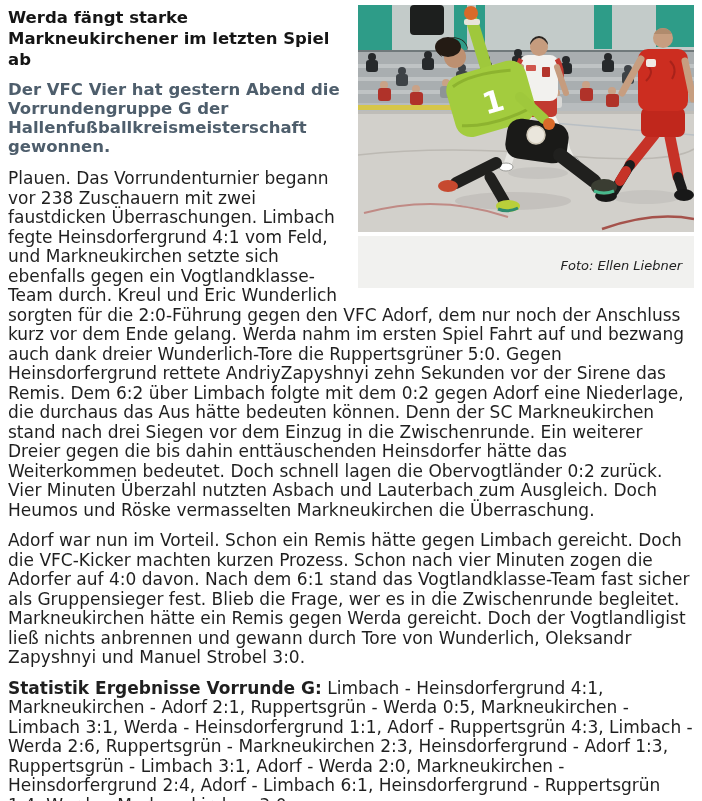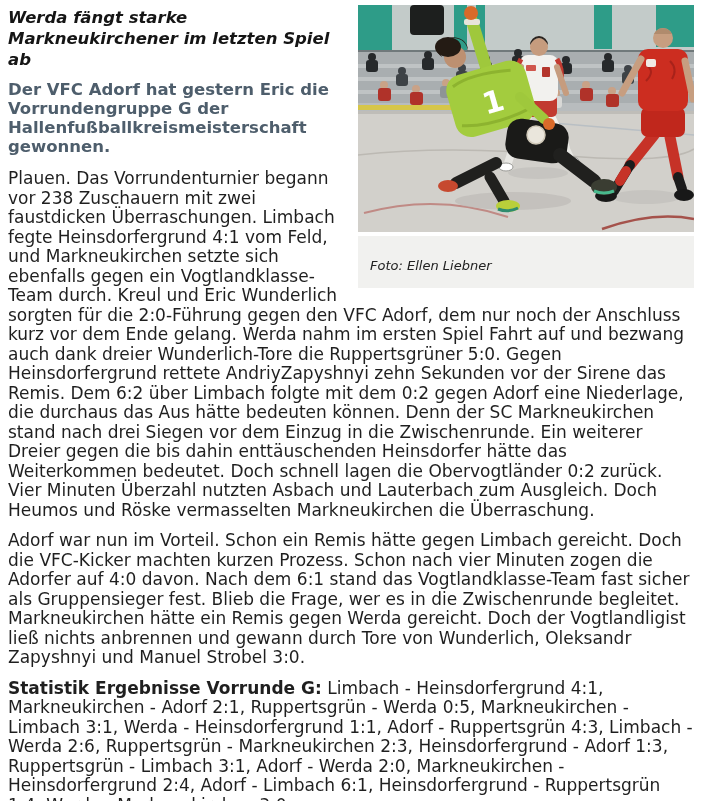--- a/index.html
+++ b/index.html
@@ -13,27 +13,26 @@
 
   
   .photo-figure { float:right; width:336px; margin:0 0 10px 12px; }
   .photo { width:336px; height:227px; display:block; line-height:0; }
   .caption-box {
     background:var(--caption-bg,#f1f1ef);
     margin-top:4px;
     padding:9px 12px 13px 12px;
   }
   .caption-text { margin:0; font-size:13px; line-height:19px; color:#222; }
-  .caption-credit { margin:11px 0 0 0; font-size:13px; line-height:19px; font-style:italic; color:#222; }
+  .caption-credit { margin:11px 0 0 0; font-size:13px; line-height:19px; font-style:italic; color:#222;text-align:right; }
 
   h1 {
     font-size:16.5px; line-height:21px; font-weight:bold;
     margin:2px 0 10px 0;
     color:var(--headline,#151515);
-    font-style:italic;
   }
   h2 {
     font-size:16.5px; line-height:19px; font-weight:bold;
     margin:0 0 13px 0;
     color:var(--subheadline,#4e5e6c);
   }
   p.body { font-size:17px; line-height:19.5px; margin:0 0 11px 0; color:var(--body-text,#1f1f1f); }
   p.body.no-gap { margin-bottom:0; }
   p.body strong { font-weight:bold;margin-top:34px; }
 </style>
@@ -194,20 +193,20 @@
           <circle cx="178" cy="130" r="9" fill="#eae6dc" stroke="#cfc8b8" stroke-width="1.5"></circle>
         </g>
       </svg>
     </div>
     <figcaption class="caption-box">
       <p class="caption-credit">Foto: Ellen Liebner</p>
     </figcaption>
   </figure>
 
   <h1>Werda fängt starke Markneukirchener im letzten Spiel ab</h1>
-  <h2>Der VFC Adorf hat gestern Eric die Vorrundengruppe G der Hallenfußballkreismeisterschaft gewonnen.</h2>
+  <h2>Der VFC Vier hat gestern Abend die Vorrundengruppe G der Hallenfußballkreismeisterschaft gewonnen.</h2>
 
   <p class="body">Plauen. Das Vorrundenturnier begann vor 238 Zuschauern mit zwei faustdicken Überraschungen. Limbach fegte Heinsdorfergrund 4:1 vom Feld, und Markneukirchen setzte sich ebenfalls gegen ein Vogtlandklasse-Team durch. Kreul und Eric Wunderlich sorgten für die 2:0-Führung gegen den VFC Adorf, dem nur noch der Anschluss kurz vor dem Ende gelang. Werda nahm im ersten Spiel Fahrt auf und bezwang auch dank dreier Wunderlich-Tore die Ruppertsgrüner 5:0. Gegen Heinsdorfergrund rettete AndriyZapyshnyi zehn Sekunden vor der Sirene das Remis. Dem 6:2 über Limbach folgte mit dem 0:2 gegen Adorf eine Niederlage, die durchaus das Aus hätte bedeuten können. Denn der SC Markneukirchen stand nach drei Siegen vor dem Einzug in die Zwischenrunde. Ein weiterer Dreier gegen die bis dahin enttäuschenden Heinsdorfer hätte das Weiterkommen bedeutet. Doch schnell lagen die Obervogtländer 0:2 zurück. Vier Minuten Überzahl nutzten Asbach und Lauterbach zum Ausgleich. Doch Heumos und Röske vermasselten Markneukirchen die Überraschung.</p>
   <p class="body">Adorf war nun im Vorteil. Schon ein Remis hätte gegen Limbach gereicht. Doch die VFC-Kicker machten kurzen Prozess. Schon nach vier Minuten zogen die Adorfer auf 4:0 davon. Nach dem 6:1 stand das Vogtlandklasse-Team fast sicher als Gruppensieger fest. Blieb die Frage, wer es in die Zwischenrunde begleitet. Markneukirchen hätte ein Remis gegen Werda gereicht. Doch der Vogtlandligist ließ nichts anbrennen und gewann durch Tore von Wunderlich, Oleksandr Zapyshnyi und Manuel Strobel 3:0.</p>
 
   <p class="body no-gap"><strong>Statistik Ergebnisse Vorrunde G:</strong> <span>Limbach - Heinsdorfergrund 4:1, Markneukirchen - Adorf 2:1, Ruppertsgrün - Werda 0:5, Markneukirchen - Limbach 3:1, Werda - Heinsdorfergrund 1:1, Adorf - Ruppertsgrün 4:3, Limbach - Werda 2:6, Ruppertsgrün - Markneukirchen 2:3, Heinsdorfergrund - Adorf 1:3, Ruppertsgrün - Limbach 3:1, Adorf - Werda 2:0, Markneukirchen - Heinsdorfergrund 2:4, Adorf - Limbach 6:1, Heinsdorfergrund - Ruppertsgrün 1:4, Werda - Markneukirchen 3:0.</span></p>
 
 </div>
 
 </body></html>

